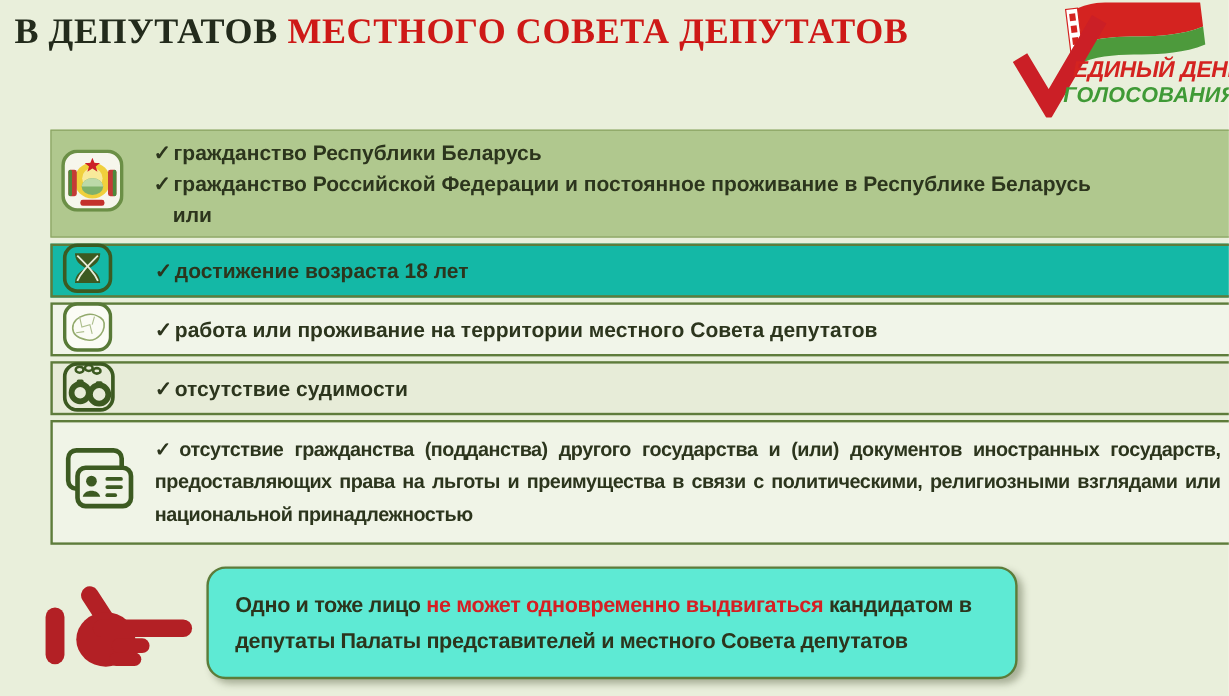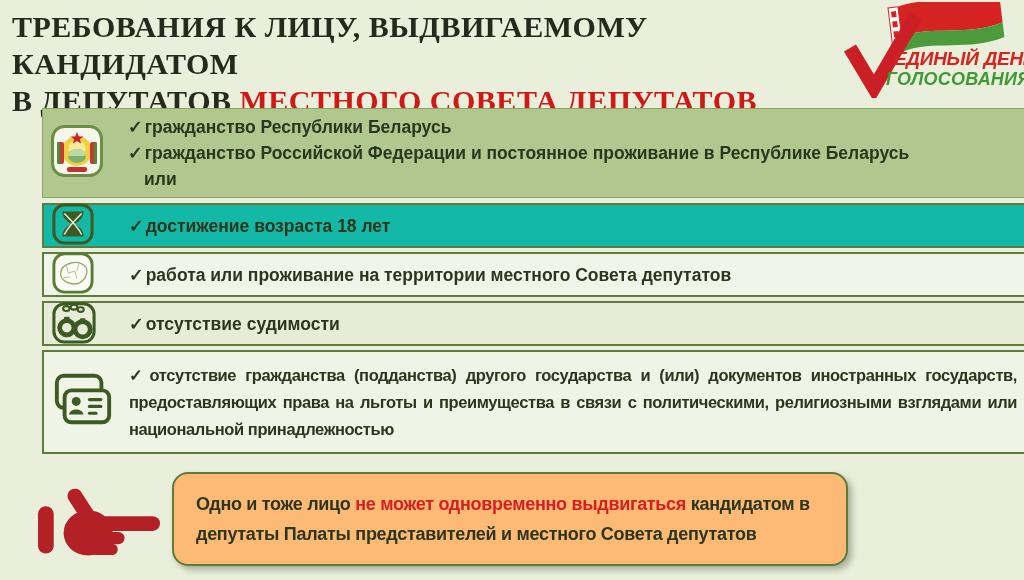--- a/index.html
+++ b/index.html
@@ -38,34 +38,33 @@
   .row3{top:144px;height:45px;background:#f1f5e9;border:2px solid #5e7c3b;}
   .row4{top:193px;height:45px;background:#e7ecd8;border:2px solid #5e7c3b;}
   .row5{top:242px;height:104px;background:#f0f4e7;border:2px solid #5e7c3b;}
   .row5 .lines{font-size:16.5px;line-height:27px;letter-spacing:-.4px;}
   .row5 .line{text-align:justify;}
   .icon-box{position:absolute;left:8px;top:50%;transform:translateY(-50%);}
   
   .hand{position:absolute;left:36px;top:486px;}
   .note{
     position:absolute;left:172px;top:472px;width:676px;height:94px;box-sizing:border-box;
-    background:#fdba74;border:2.5px solid #5c7c3a;border-radius:16px;
+    background:#5eead4;border:2.5px solid #5c7c3a;border-radius:16px;
     box-shadow:4px 4px 6px rgba(90,100,70,.45);
     padding:15px 22px;font-weight:bold;font-size:18px;line-height:30px;
     color:#2c351d;letter-spacing:-.3px;
   }
   .note .red{color:#d51f23;}
 </style>
 </head>
 <body>
 
 <div class="stage">
 
   <div class="title">
-    <div>ТРЕБОВАНИЯ К ЛИЦУ, ВЫДВИГАЕМОМУ КАНДИДАТОМ</div>
     <div><span>В ДЕПУТАТОВ </span><span class="red">МЕСТНОГО СОВЕТА ДЕПУТАТОВ</span></div>
   </div>
 
   <div class="logo">
     <svg width="178" height="96" viewBox="0 0 178 96">
 
       <g transform="translate(46,6) rotate(-7)">
         <rect x="0" y="0" width="10" height="46" fill="#ffffff" stroke="#d42320" stroke-width="1"></rect>
         <rect x="2.5" y="4" width="5" height="6" fill="#d42320"></rect>
         <rect x="2.5" y="14" width="5" height="6" fill="#d42320"></rect>

